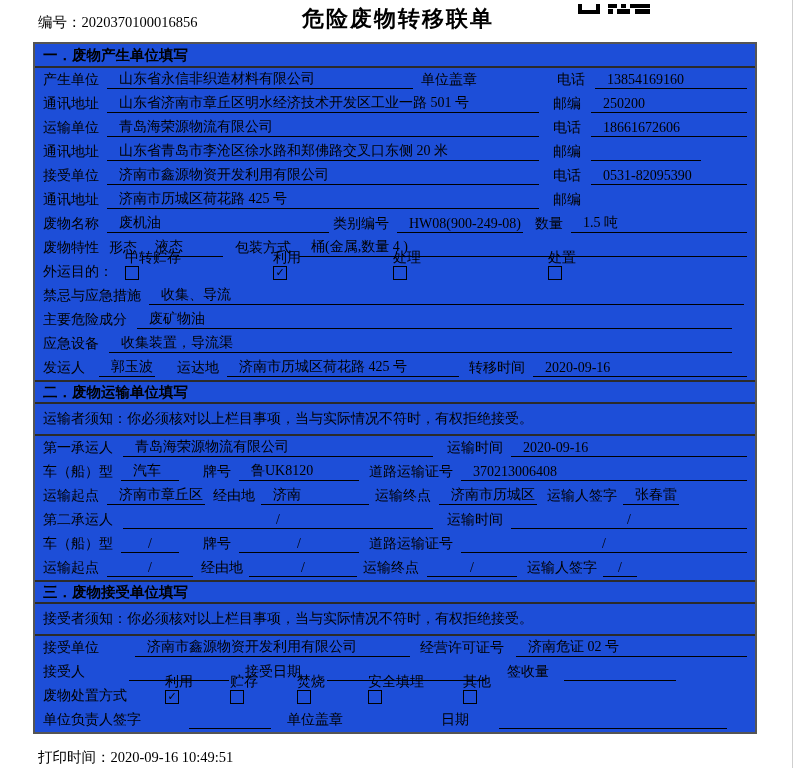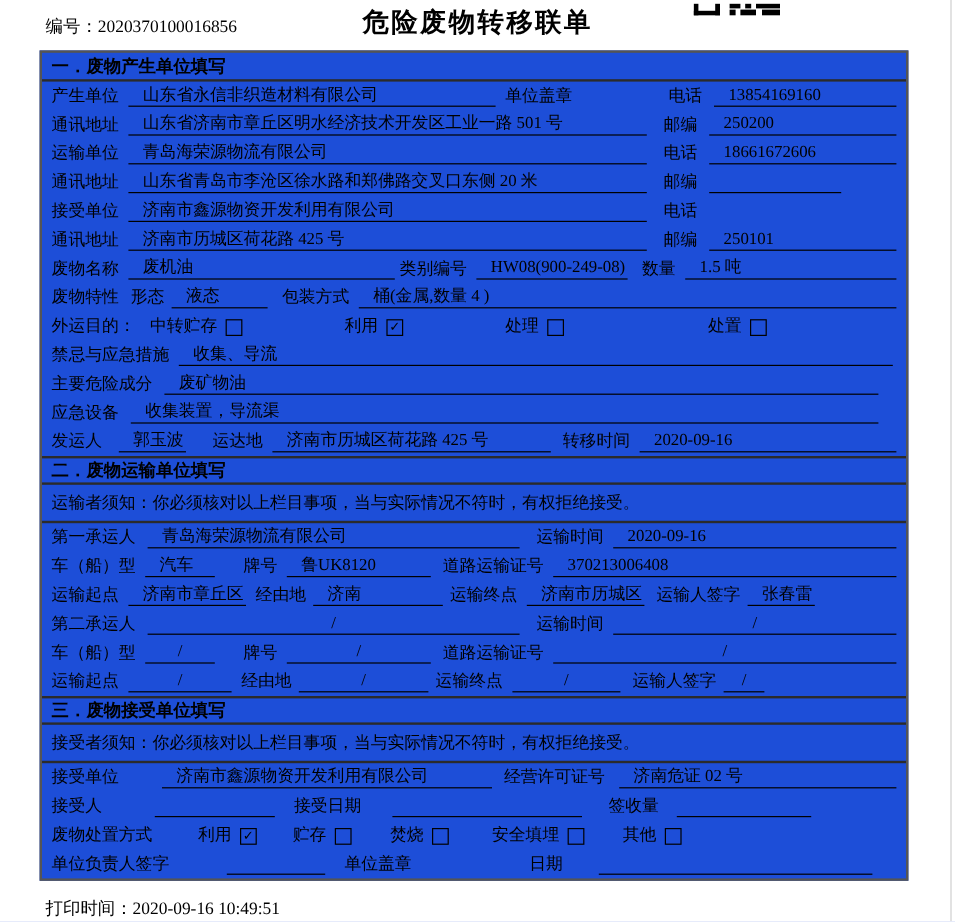--- a/index.html
+++ b/index.html
@@ -18,21 +18,21 @@
               font-weight:bold;font-size:14.5px;box-sizing:border-box;}
   .sec-header.bt{border-top:2px solid #2b2b2b;}
   .row{display:flex;align-items:flex-end;height:24px;padding:0 8px 3px 8px;
        font-size:14px;box-sizing:border-box;white-space:pre;}
   .row.notice{height:32px;align-items:center;padding-bottom:0;border-bottom:2px solid #2b2b2b;}
   .lbl{white-space:pre;}
   .val{border-bottom:1px solid #000;padding:0 2px 0 12px;white-space:pre;
        min-height:17px;box-sizing:border-box;}
   .val.grow{flex:1 1 auto;}
   .val.c{text-align:center;padding-left:2px;}
-  .ckwrap{display:inline-flex;align-items:flex-end;}
+  .ckwrap{display:inline-flex;align-items:flex-start;flex-direction:column;}
   .ck-label{margin-right:7px;}
   .ck-box{display:inline-block;width:12px;height:12px;border:1.5px solid #000;
           line-height:11px;font-size:11px;text-align:center;position:relative;top:-1px;
           font-family:"DejaVu Sans",sans-serif;}
   .footer{position:absolute;left:38px;top:748px;font-size:14.5px;white-space:pre;}
 </style>
 </head>
 <body>
 
 <div class="page">
@@ -57,22 +57,22 @@
   </span>
 
   <div class="sheet" id="sheet">
       <div class="sec-header">
         <span>一．废物产生单位填写</span>
       </div>
       <div class="row"><span class="lbl">产生单位</span><span class="val" style="min-width: 306px; margin-left: 8px;">山东省永信非织造材料有限公司</span><span class="lbl" style="margin-left: 8px;">单位盖章</span><span class="lbl" style="margin-left: 80px;">电话</span><span class="val grow" style="margin-left: 10px;">13854169160</span></div>
       <div class="row"><span class="lbl">通讯地址</span><span class="val" style="min-width: 432px; margin-left: 8px;">山东省济南市章丘区明水经济技术开发区工业一路 501 号</span><span class="lbl" style="margin-left: 14px;">邮编</span><span class="val grow" style="margin-left: 10px;">250200</span></div>
       <div class="row"><span class="lbl">运输单位</span><span class="val" style="min-width: 432px; margin-left: 8px;">青岛海荣源物流有限公司</span><span class="lbl" style="margin-left: 14px;">电话</span><span class="val grow" style="margin-left: 10px;">18661672606</span></div>
       <div class="row"><span class="lbl">通讯地址</span><span class="val" style="min-width: 432px; margin-left: 8px;">山东省青岛市李沧区徐水路和郑佛路交叉口东侧 20 米</span><span class="lbl" style="margin-left: 14px;">邮编</span><span class="val" style="min-width: 110px; margin-left: 10px;"></span></div>
-      <div class="row"><span class="lbl">接受单位</span><span class="val" style="min-width: 432px; margin-left: 8px;">济南市鑫源物资开发利用有限公司</span><span class="lbl" style="margin-left: 14px;">电话</span></div>
-      <div class="row"><span class="lbl">通讯地址</span><span class="val" style="min-width: 432px; margin-left: 8px;">济南市历城区荷花路 425 号</span><span class="lbl" style="margin-left: 14px;">邮编</span><span class="val grow" style="margin-left: 10px;">250101</span></div>
+      <div class="row"><span class="lbl">接受单位</span><span class="val" style="min-width: 432px; margin-left: 8px;">济南市鑫源物资开发利用有限公司</span><span class="lbl" style="margin-left: 14px;">电话</span><span class="val grow" style="margin-left: 10px;">0531-82095390</span></div>
+      <div class="row"><span class="lbl">通讯地址</span><span class="val" style="min-width: 432px; margin-left: 8px;">济南市历城区荷花路 425 号</span><span class="lbl" style="margin-left: 14px;">邮编</span></div>
       <div class="row"><span class="lbl">废物名称</span><span class="val" style="min-width: 222px; margin-left: 8px;">废机油</span><span class="lbl" style="margin-left: 4px;">类别编号</span><span class="val" style="min-width: 124px; margin-left: 8px;">HW08(900-249-08)</span><span class="lbl" style="margin-left: 12px;">数量</span><span class="val grow" style="margin-left: 8px;">1.5 吨</span></div>
       <div class="row"><span class="lbl">废物特性</span><span class="lbl" style="margin-left: 10px;">形态</span><span class="val" style="min-width: 80px; margin-left: 6px;">液态</span><span class="lbl" style="margin-left: 12px;">包装方式</span><span class="val grow" style="margin-left: 8px;">桶(金属,数量 4 )</span></div>
       <div class="row"><span class="lbl">外运目的：</span><span class="ckwrap" style="margin-left: 12px;"><span class="ck-label">中转贮存</span><span class="ck-box"></span></span><span class="ckwrap" style="margin-left: 85px;"><span class="ck-label">利用</span><span class="ck-box">✓</span></span><span class="ckwrap" style="margin-left: 85px;"><span class="ck-label">处理</span><span class="ck-box"></span></span><span class="ckwrap" style="margin-left: 120px;"><span class="ck-label">处置</span><span class="ck-box"></span></span></div>
       <div class="row"><span class="lbl">禁忌与应急措施</span><span class="val grow" style="margin-left: 8px; margin-right: 3px;">收集、导流</span></div>
       <div class="row"><span class="lbl">主要危险成分</span><span class="val grow" style="margin-left: 10px; margin-right: 15px;">废矿物油</span></div>
       <div class="row"><span class="lbl">应急设备</span><span class="val grow" style="margin-left: 10px; margin-right: 15px;">收集装置，导流渠</span></div>
       <div class="row"><span class="lbl">发运人</span><span class="val" style="min-width: 50px; margin-left: 14px;">郭玉波</span><span class="lbl" style="margin-left: 22px;">运达地</span><span class="val" style="min-width: 232px; margin-left: 8px;">济南市历城区荷花路 425 号</span><span class="lbl" style="margin-left: 10px;">转移时间</span><span class="val grow" style="margin-left: 8px;">2020-09-16</span></div>
       <div class="sec-header bt">
         <span>二．废物运输单位填写</span>
       </div>

